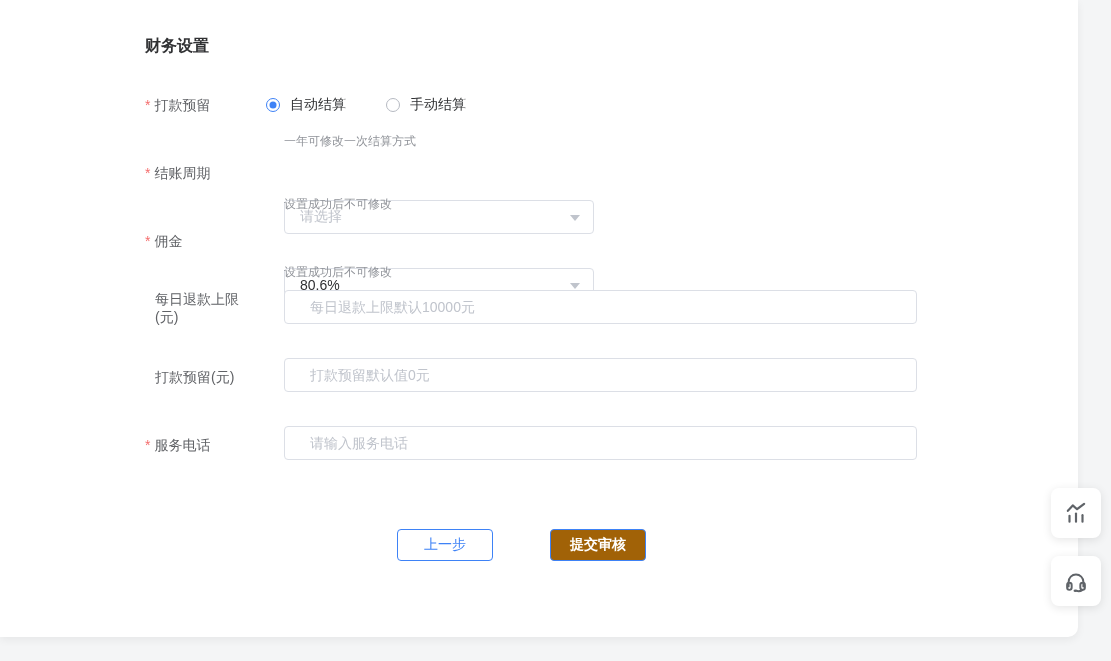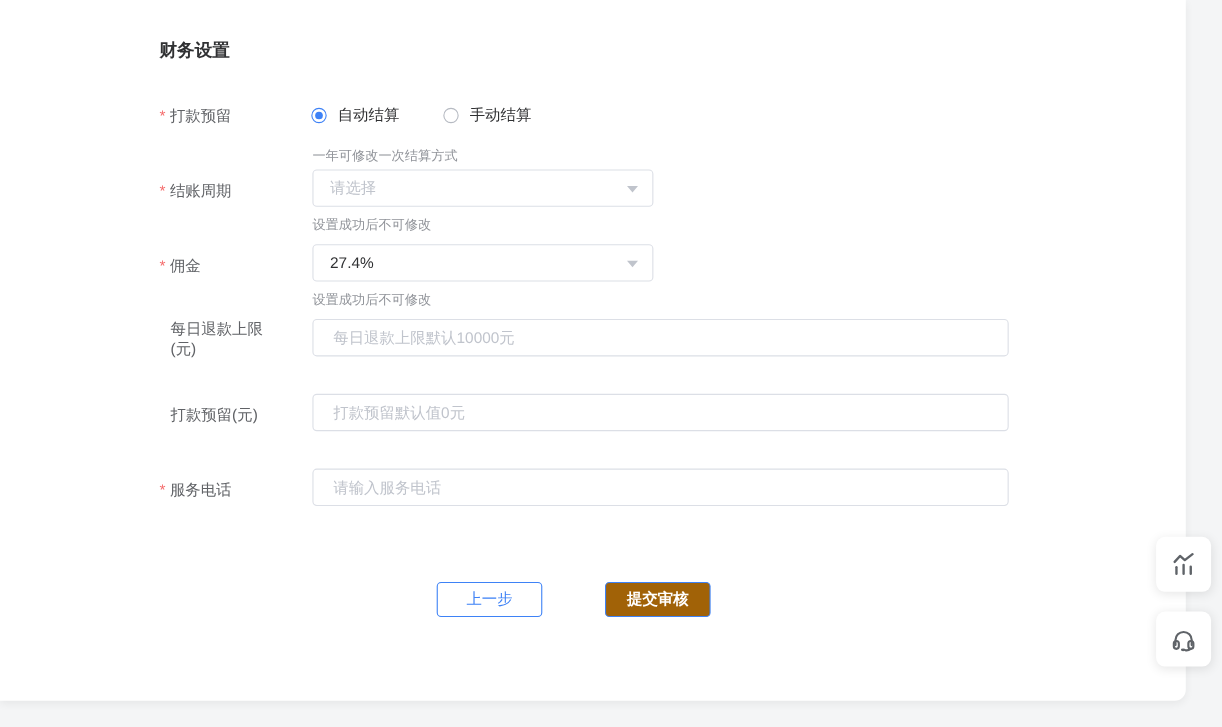--- a/index.html
+++ b/index.html
@@ -35,21 +35,21 @@
     white-space: normal;
     width: 92px;
   }
   .helper {
     position: absolute;
     font-size: 12px; color: #909399;
     line-height: 14px;
   }
   
   .radio-group {
-    position: absolute; left: 283px; top: 96px;
+    position: absolute; left: 266px; top: 96px;
     display: flex; align-items: flex-start;
   }
   .radio-option {
     display: flex; align-items: center;
     margin-right: 40px;
     cursor: pointer;
   }
   .radio-circle {
     width: 14px; height: 14px;
     border: 1px solid #b6bac2;
@@ -75,40 +75,41 @@
   
   .select-box {
     position: absolute; left: 284px;
     width: 310px; height: 34px;
     border: 1px solid #dcdfe6;
     border-radius: 4px;
     background: #fff;
     display: flex; align-items: center;
     padding: 0 30px 0 15px;
     cursor: pointer;
+    margin-top: 46px;
   }
   .select-box .sel-text { font-size: 14px; }
   .sel-text.placeholder { color: #c0c4cc; }
   .sel-text.value { color: #303133; }
   .caret {
     position: absolute; right: 13px; top: 14px;
     width: 0; height: 0;
     border-left: 5px solid transparent;
     border-right: 5px solid transparent;
     border-top: 6px solid #c0c4cc;
   }
   
   .text-input {
     position: absolute; left: 284px;
     width: 633px; height: 34px;
     border: 1px solid #dcdfe6;
     border-radius: 4px;
     background: #fff;
     font-size: 14px; color: #303133;
-    padding: 0 18px;
+    padding: 0 25px;
     outline: none;
     font-family: "Liberation Sans", "DejaVu Sans", sans-serif;
   }
   .text-input::placeholder { color: #c0c4cc; opacity: 1; }
   
   .btn {
     position: absolute; top: 529px;
     width: 96px; height: 32px;
     border-radius: 4px;
     font-size: 14px;
@@ -172,21 +173,21 @@
   <div class="select-box" style="top:154px;">
     <span class="sel-text placeholder">请选择</span>
     <span class="caret"></span>
   </div>
   <div class="helper" style="left:284px; top:197px;">设置成功后不可修改</div>
 
   <div class="form-label" style="left:145px; top:232px;">
     <span class="req">*</span><span>佣金</span>
   </div>
   <div class="select-box" style="top:222px;">
-    <span class="sel-text value">27.4%</span>
+    <span class="sel-text value">80.6%</span>
     <span class="caret"></span>
   </div>
   <div class="helper" style="left:284px; top:265px;">设置成功后不可修改</div>
 
   <div class="form-label wrap" style="left:155px; top:290px;">每日退款上限(元)</div>
   <input class="text-input" style="top: 290px;" type="text" placeholder="每日退款上限默认10000元">
 
   <div class="form-label" style="left:155px; top:368px;">打款预留(元)</div>
   <input class="text-input" style="top: 358px;" type="text" placeholder="打款预留默认值0元">
 

